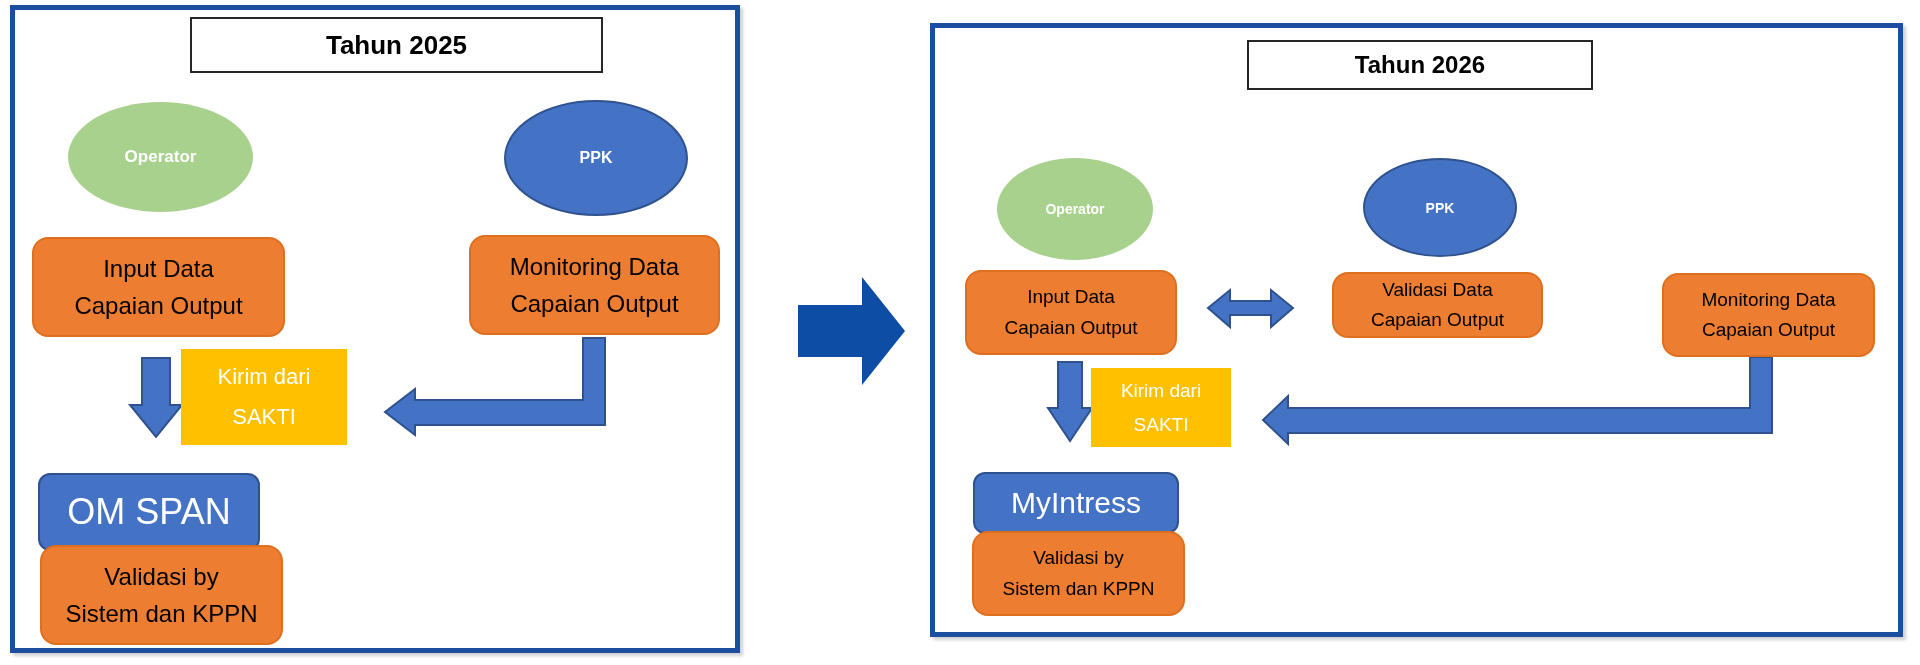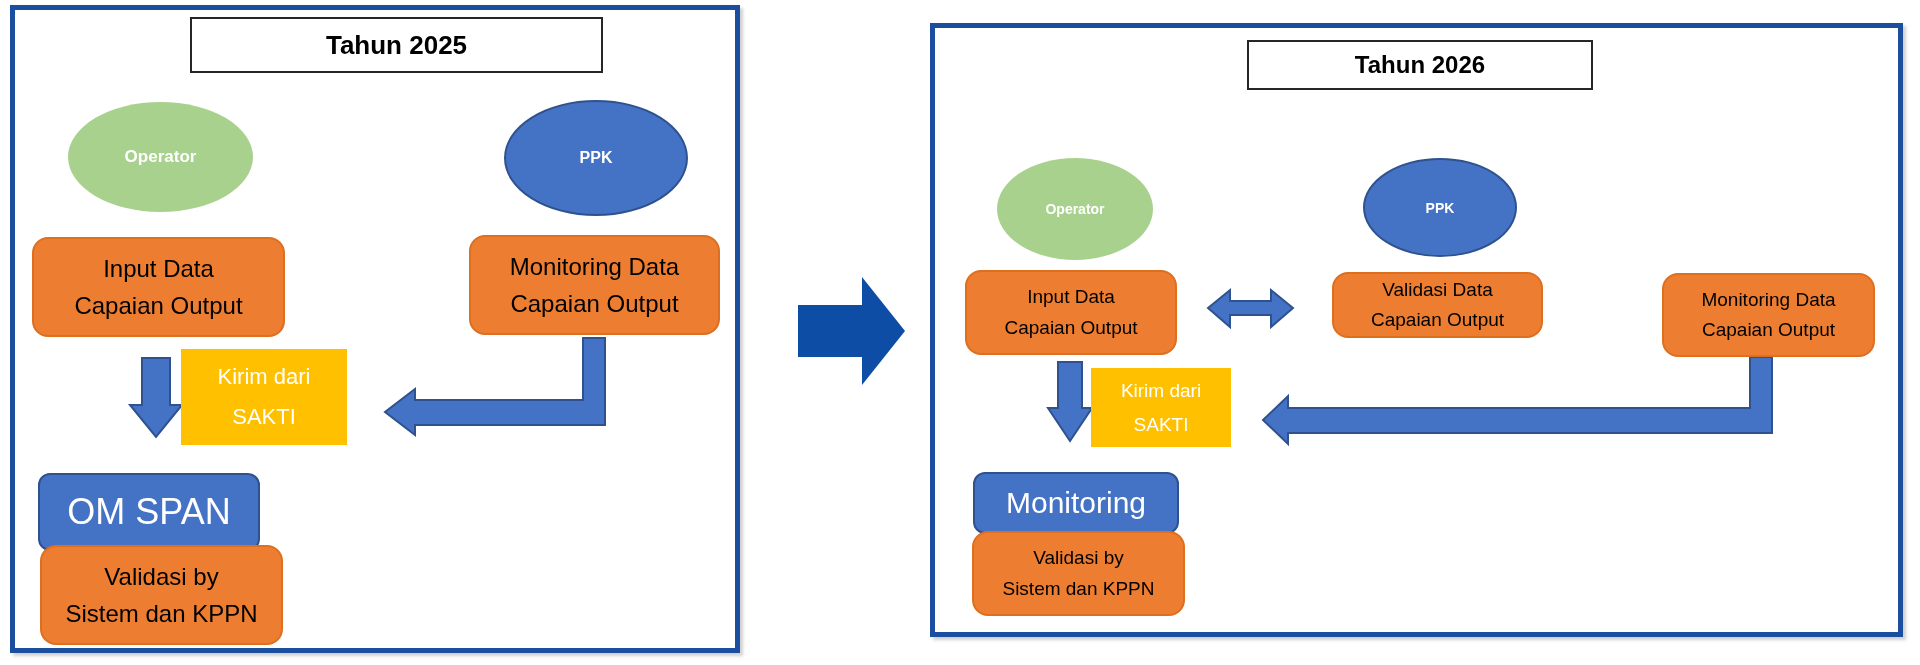--- a/index.html
+++ b/index.html
@@ -136,20 +136,20 @@
   </div>
   <div class="obox" id="monitoring-2026">
     <span>Monitoring Data</span>
     <span>Capaian Output</span>
   </div>
   <div class="ybox" id="sakti-2026">
     <span>Kirim dari</span>
     <span>SAKTI</span>
   </div>
   <div class="sys" id="myintress-box">
-    <span>Monitoring</span>
+    <span>MyIntress</span>
   </div>
   <div class="obox" id="validasi-2026">
     <span>Validasi by</span>
     <span>Sistem dan KPPN</span>
   </div>
 
 </div>
 
 </body></html>

